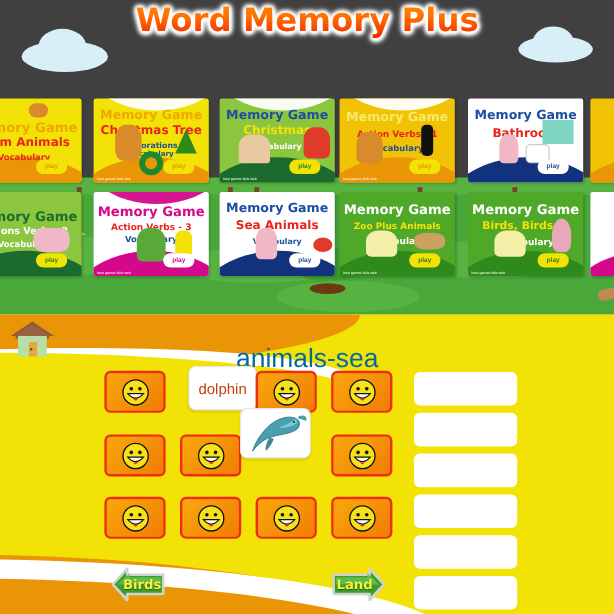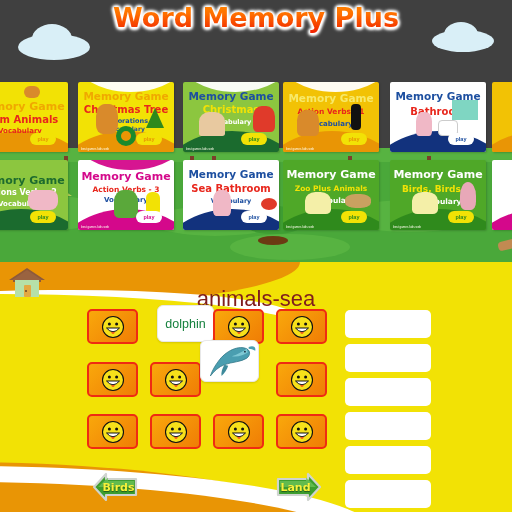--- a/index.html
+++ b/index.html
@@ -103,21 +103,21 @@
   #panel-topleft-yellow{
     position:absolute; left:-6px; top:32px; width:320px; height:40px;
     background:#f2e205;
     border-top-right-radius:320px 40px;
   }
   #home-icon{
     position:absolute; left:8px; top:3px; width:38px; height:34px; z-index:6; cursor:pointer;
   }
   #level-title{
     position:absolute; left:0; top:24px; width:512px; text-align:center;
-    font-size:22px; color:#7f1d1d; font-family:"Liberation Sans",sans-serif;
+    font-size:22px; color:#0369a1; font-family:"Liberation Sans",sans-serif;
     z-index:5;
   }
 
   
   #bottom-orange{
     position:absolute; left:-40px; bottom:-40px; width:420px; height:90px;
     background:#e99505; border-top-right-radius:420px 90px; z-index:1;
   }
   #bottom-white{
     position:absolute; left:-40px; bottom:-24px; width:420px; height:70px;
@@ -136,21 +136,21 @@
     z-index:8; cursor:pointer;
     display:flex; align-items:center; justify-content:center;
   }
   .mcard .smiley{ width:24px; height:24px; }
   .mcard.flipped{
     background:#ffffff; border:1px solid #e8e8e8; border-radius:6px;
     box-shadow:0 1px 2px rgba(0,0,0,.12);
     width:57px; height:37px;
   }
   .mcard.flipped .wordtxt{
-    font-size:12.5px; color:#15803d; font-family:"Liberation Sans",sans-serif;
+    font-size:12.5px; color:#c2410c; font-family:"Liberation Sans",sans-serif;
   }
 
   .slot{
     position:absolute; left:345px; width:86px; height:28px;
     background:#ffffff; border-radius:5px; z-index:8; cursor:pointer;
   }
 
   .navbtn{
     position:absolute; width:46px; height:40px; z-index:9; cursor:pointer;
   }
@@ -278,21 +278,21 @@
     <div class="t4" style="color:#1d4fa0;top:36px;font-size:7px;">Vocabulary</div>
     <div class="play" style="background:#ffffff;color:#d4088b;">play</div>
     <div class="footer">best games kids web</div>
     <div class="mascot" style="left:36px;top:30px;width:24px;height:28px;background:#5aa83a;border-radius:40% 40% 20% 20%;"></div>
     <div class="mascot" style="left:68px;top:32px;width:14px;height:24px;background:#f2e205;border-radius:6px;"></div>
   </div>
 
   <div class="card" style="left:183px;top:160px;background:#ffffff;">
     <div class="swoosh" style="background:#12327d;"></div>
     <div class="t1" style="color:#1d4fa0;top:8px;font-size:10.5px;">Memory Game</div>
-    <div class="t2" style="color:#e8261c;top:23px;font-size:10px;">Sea Bathroom</div>
+    <div class="t2" style="color:#e8261c;top:23px;font-size:10px;">Sea Animals</div>
     <div class="t4" style="color:#1d4fa0;top:37px;font-size:6.5px;">Vocabulary</div>
     <div class="play" style="background:#ffffff;color:#1d4fa0;">play</div>
     <div class="mascot" style="left:30px;top:30px;width:18px;height:26px;background:#f0b8c6;border-radius:40% 40% 20% 20%;"></div>
     <div class="mascot" style="left:78px;top:38px;width:16px;height:12px;background:#e03a2a;border-radius:50%;"></div>
   </div>
 
   <div class="card" style="left:283px;top:160px;background:#4fa828;">
     <div class="swoosh" style="background:#2f8a1c;"></div>
     <div class="t1" style="color:#ffffff;top:8px;font-size:11px;">Memory Game</div>
     <div class="t2" style="color:#f2e205;top:24px;font-size:7.5px;">Zoo Plus Animals</div>

